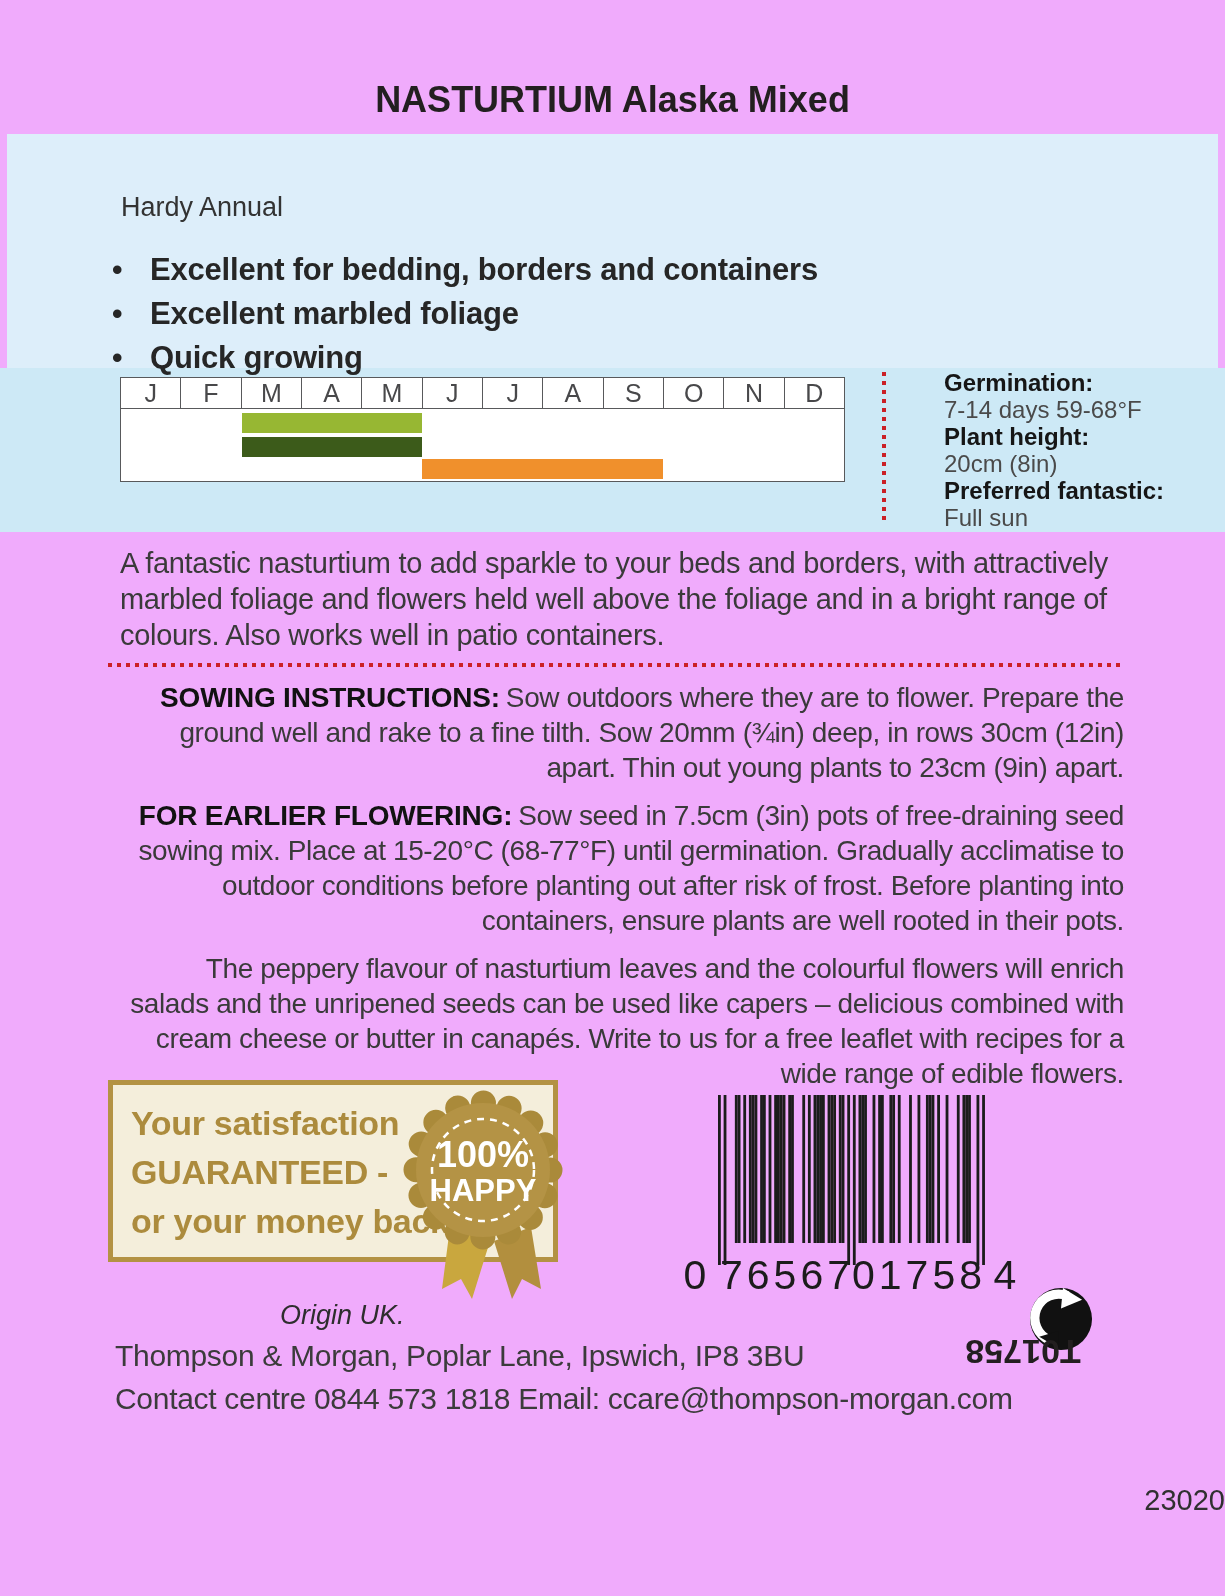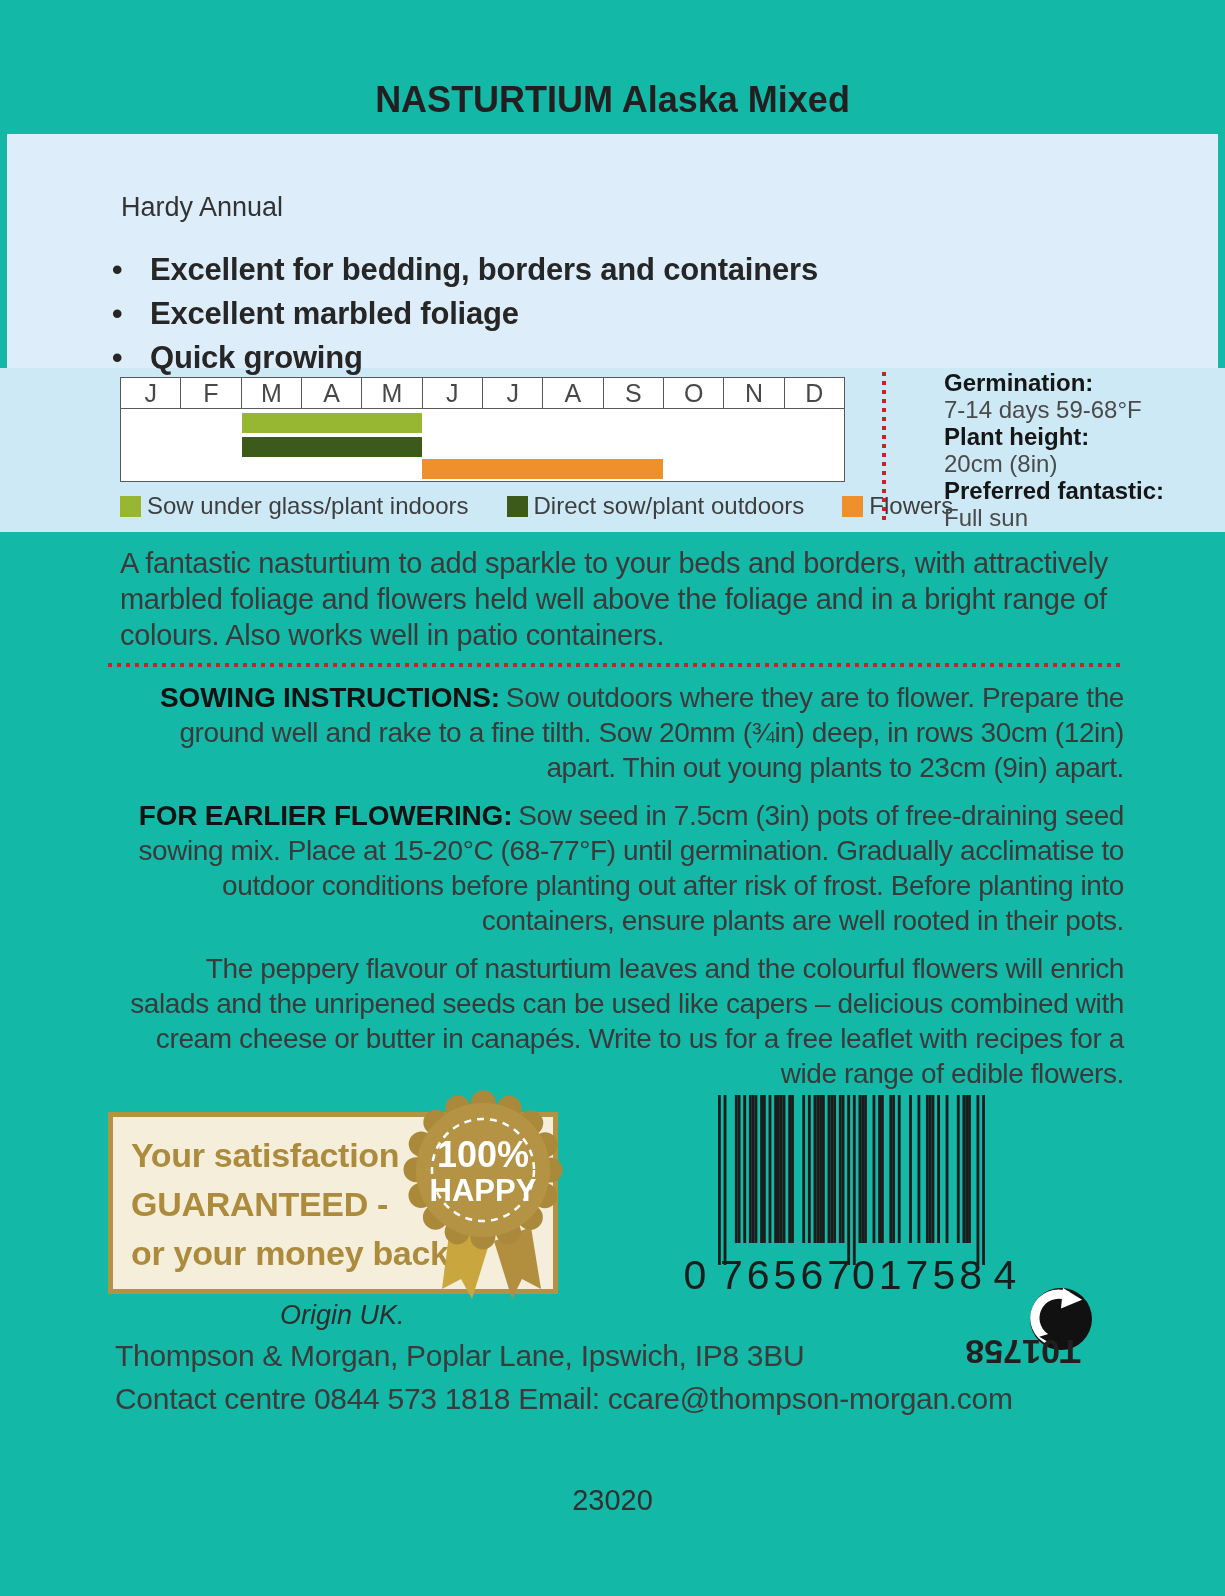--- a/index.html
+++ b/index.html
@@ -1,16 +1,16 @@
 <!DOCTYPE html>
 <html><head>
 <meta charset="utf-8">
 <style>
   html,body{margin:0;padding:0;background:#fff;}
-  .page{position:relative;width:1225px;height:1596px;background:#14b8a6;
+  .page{position:relative;width:1225px;height:1596px;background:#f0abfc;
         font-family:"Liberation Sans", sans-serif;color:#3c3c3c;overflow:hidden;}
 
   .title{position:absolute;top:79px;left:0;width:100%;text-align:center;
          font-size:36px;font-weight:700;color:#231f20;}
 
   .band-light{position:absolute;top:134px;left:7px;right:7px;height:234px;background:#ddeefa;}
   .band-dark{position:absolute;top:368px;left:0;width:100%;height:164px;background:#cde9f6;}
 
   .hardiness{position:absolute;top:192px;left:121px;font-size:27px;color:#333;}
 
@@ -49,39 +49,39 @@
 
   .hdots{position:absolute;left:108px;top:663px;width:1012px;height:4px;
          background:repeating-linear-gradient(90deg,#cb2026 0 4px,transparent 4px 9px);}
 
   .paragraphs{position:absolute;left:122px;top:680px;width:1002px;}
   .paragraphs p{margin:0 0 13px 0;font-size:28px;line-height:35px;color:#3a3a3a;
                 letter-spacing:-0.4px;text-align:right;}
   .paragraphs b{color:#121212;margin-right:6px;letter-spacing:-0.2px;}
 
   
-  .gbox{position:absolute;left:108px;top:1112px;width:440px;height:172px;
+  .gbox{position:absolute;left:108px;top:1080px;width:440px;height:172px;
         background:#f4eedb;border:5px solid #b39243;}
   .gbox .gtext{position:absolute;left:18px;top:14px;font-size:34px;font-weight:700;
                color:#ac8b3d;line-height:49px;letter-spacing:-0.3px;}
   .rosette{position:absolute;left:398px;top:1085px;width:170px;height:215px;}
 
   
   .barcode{position:absolute;left:675px;top:1093px;width:350px;height:200px;}
   .barcode text{font-family:"Liberation Sans", sans-serif;fill:#1c1c1c;}
 
   .origin{position:absolute;left:280px;top:1300px;font-size:27px;font-style:italic;color:#2e2e2e;}
   .address{position:absolute;left:115px;top:1334px;font-size:30px;color:#3b3b3b;line-height:43px;
            letter-spacing:-0.3px;}
 
   .greendot{position:absolute;left:1028px;top:1286px;width:66px;height:66px;}
   .batch{position:absolute;left:948px;top:1332px;width:150px;text-align:center;
          font-size:34px;font-weight:700;color:#231f20;transform:rotate(180deg);}
 
-  .packet-code{position:absolute;left:0;top:1484px;width:100%;text-align:center;
+  .packet-code{position:absolute;left:0;top:1484px;width:100%;text-align:right;
                font-size:29px;color:#303030;}
 </style>
 </head>
 <body>
 
 <div class="page">
 
   <div class="title">NASTURTIUM Alaska Mixed</div>
 
   <div class="band-light"></div>
@@ -119,34 +119,20 @@
         <div class="mcell">N</div>
         <div class="mcell">D</div>
       </div>
     <div class="chart-area">
       <div class="gbar b0" style="left: 16.6667%; width: 25%; background: rgb(151, 183, 51);"></div>
       <div class="gbar b1" style="left: 16.6667%; width: 25%; background: rgb(60, 91, 26);"></div>
       <div class="gbar b2" style="left: 41.6667%; width: 33.3333%; background: rgb(240, 144, 44);"></div>
     </div>
   </div>
 
-  <div class="legend">
-    <span class="item">
-      <span class="sw" style="background: rgb(151, 183, 51);"></span>
-      <span>Sow under glass/plant indoors</span>
-    </span>
-    <span class="item">
-      <span class="sw" style="background: rgb(60, 91, 26);"></span>
-      <span>Direct sow/plant outdoors</span>
-    </span>
-    <span class="item">
-      <span class="sw" style="background: rgb(240, 144, 44);"></span>
-      <span>Flowers</span>
-    </span>
-  </div>
 
   <div class="vdots"></div>
 
   <div class="facts">
     <div class="flabel">Germination:</div>
     <div class="fvalue">7-14 days 59-68°F</div>
     <div class="flabel">Plant height:</div>
     <div class="fvalue">20cm (8in)</div>
     <div class="flabel">Preferred fantastic:</div>
     <div class="fvalue">Full sun</div>

